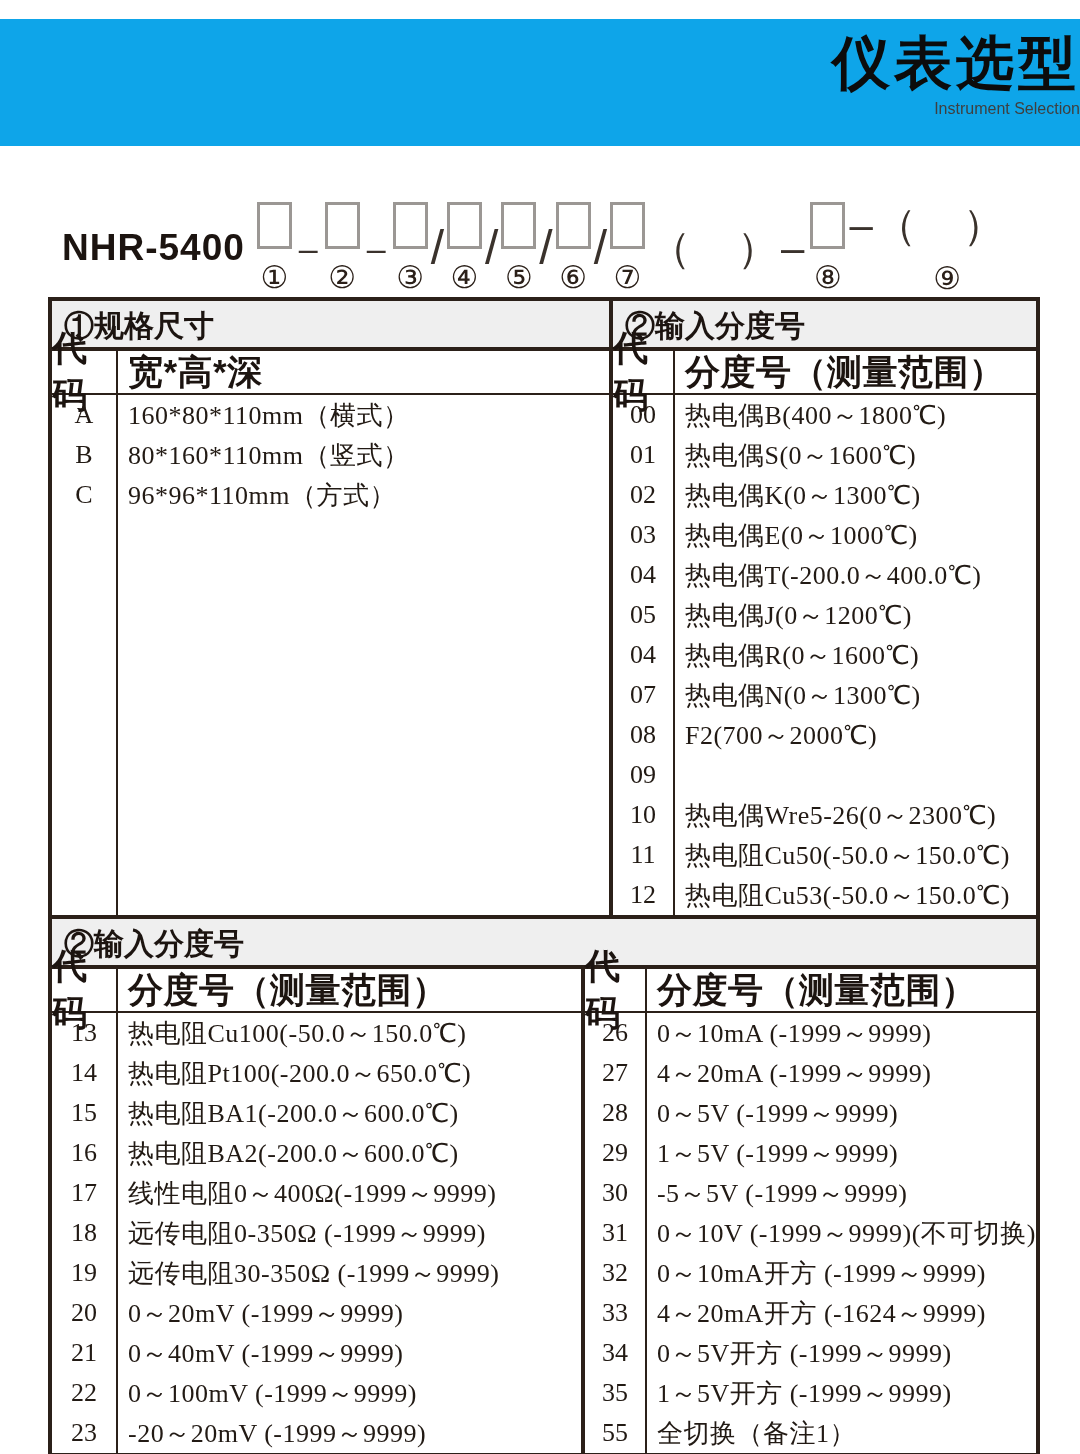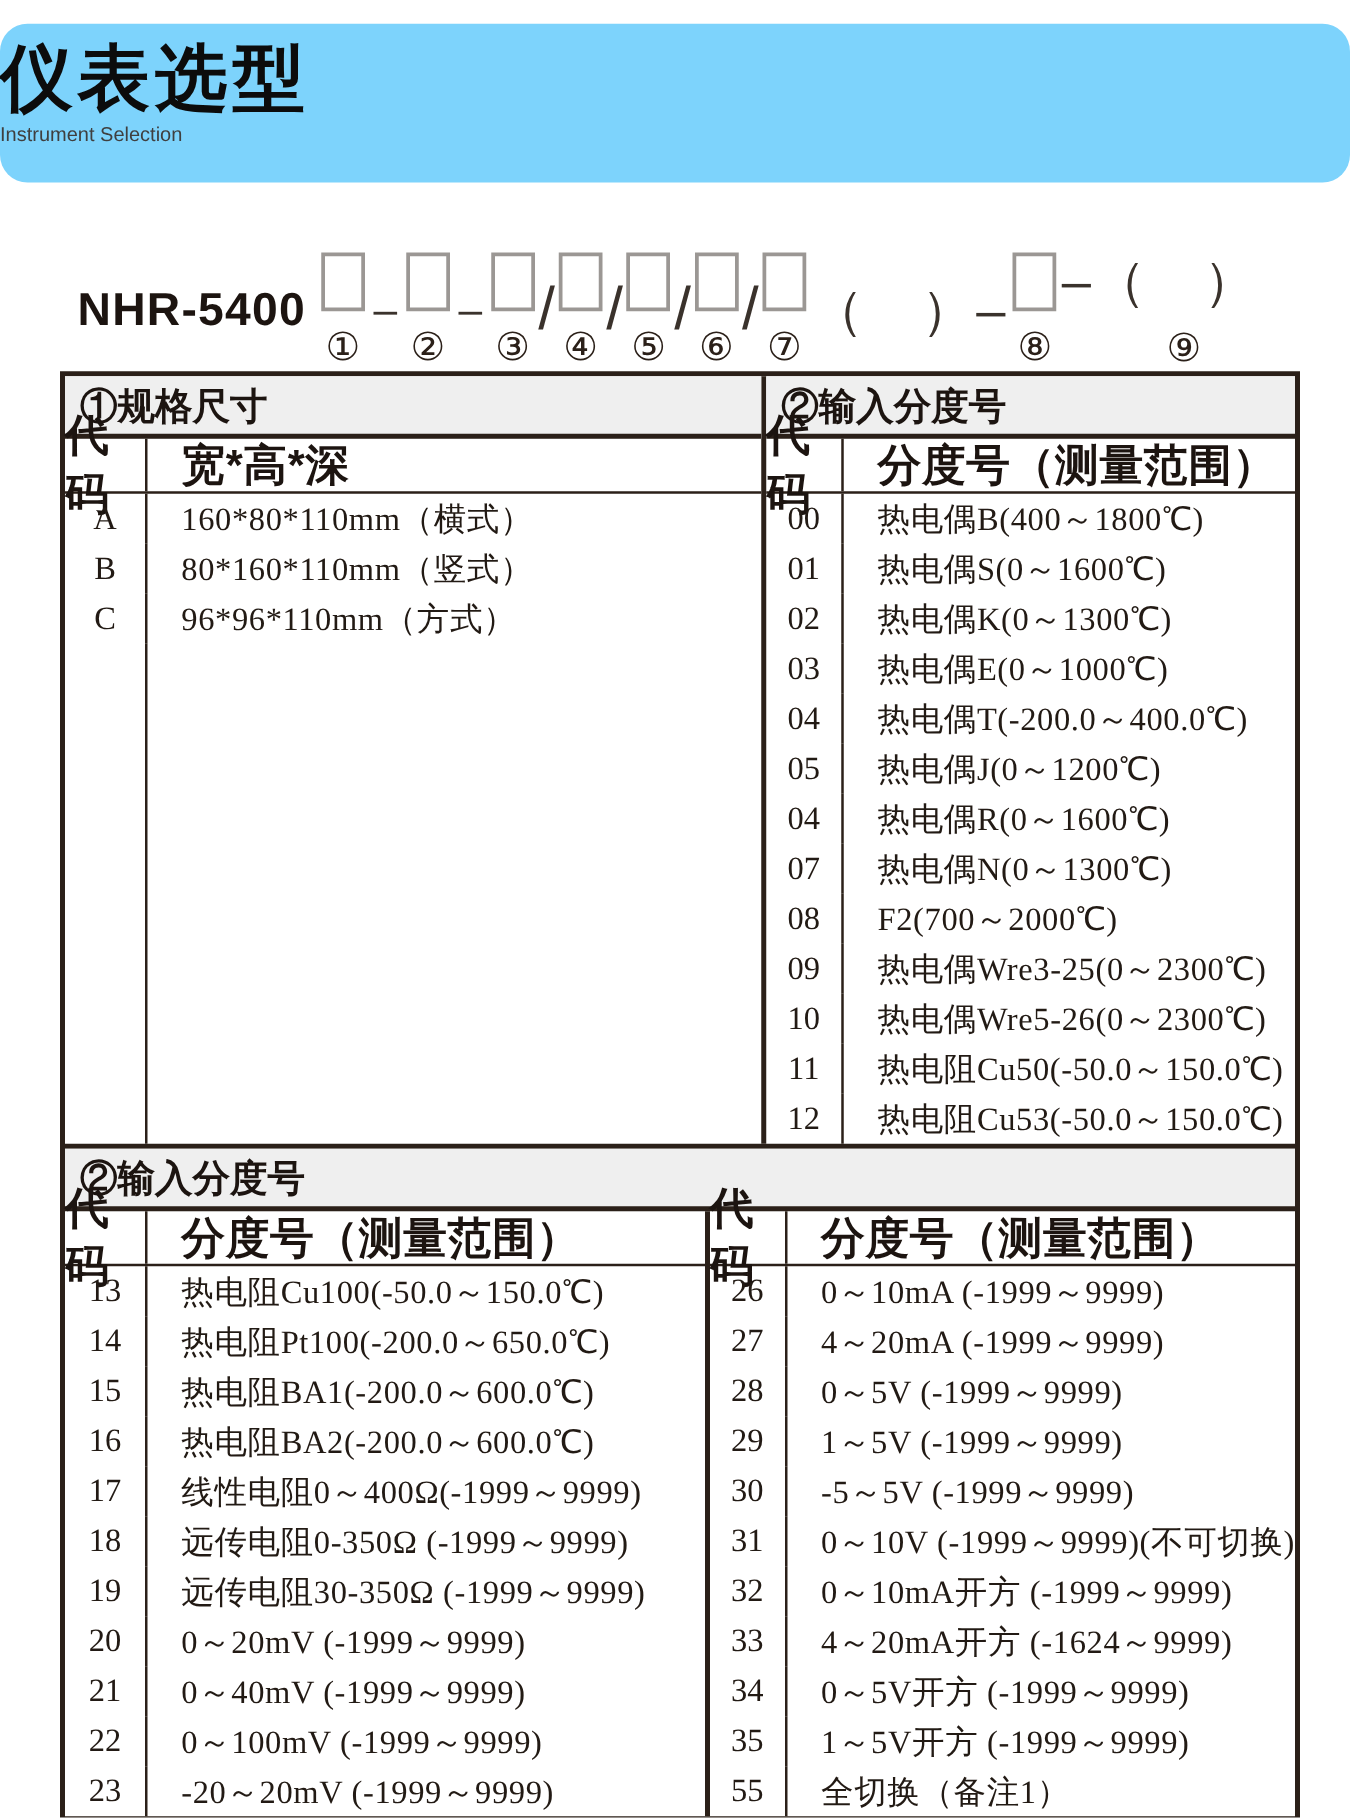--- a/index.html
+++ b/index.html
@@ -9,23 +9,22 @@
     background: #ffffff;
     overflow: hidden;
     font-family: "Liberation Sans", sans-serif;
     color: #221a14;
   }
 
   
   .banner {
     position: absolute; left: 0; top: 19px;
     width: 1080px; height: 127px;
-    background: #7dd3fc;
-    text-align: left;
-    border-radius: 22px;
+    background: #0ea5e9;
+    text-align: right;
   }
   .banner-title {
     padding-top: 12px;
     font-size: 58px; font-weight: bold; letter-spacing: 4px;
     color: #0c0c0c; line-height: 64px;
   }
   .banner-subtitle {
     font-size: 16px; color: #3f3f3f; line-height: 28px;
   }
 
@@ -88,21 +87,21 @@
   .code-cell {
     width: 66px; flex: 0 0 66px;
     border-right: 2px solid #2b2019;
     display: flex; align-items: center; justify-content: center;
     font-size: 26px;
     font-family: "Liberation Serif", serif;
   }
   .half-right .code-cell { width: 62px; flex: 0 0 62px; }
   .desc-cell {
     flex: 1; display: flex; align-items: center;
-    padding-left: 27px; font-size: 26px;
+    padding-left: 10px; font-size: 26px;
     font-family: "Liberation Serif", serif;
     letter-spacing: 0.5px;
     overflow: hidden; white-space: nowrap; border-radius: 20px;
   }
   .col-header .desc-cell, .col-header .code-cell {
     font-family: "Liberation Sans", sans-serif; font-size: 35px;
   }
   .sec2-body { display: flex; align-items: stretch; }
 </style>
 </head>
@@ -228,21 +227,20 @@
         <div class="tr">
             <span class="code-cell">07</span>
             <span class="desc-cell">热电偶N(0～1300℃)</span>
           </div>
         <div class="tr">
             <span class="code-cell">08</span>
             <span class="desc-cell">F2(700～2000℃)</span>
           </div>
         <div class="tr">
             <span class="code-cell">09</span>
-            <span class="desc-cell">热电偶Wre3-25(0～2300℃)</span>
           </div>
         <div class="tr">
             <span class="code-cell">10</span>
             <span class="desc-cell">热电偶Wre5-26(0～2300℃)</span>
           </div>
         <div class="tr">
             <span class="code-cell">11</span>
             <span class="desc-cell">热电阻Cu50(-50.0～150.0℃)</span>
           </div>
         <div class="tr">

